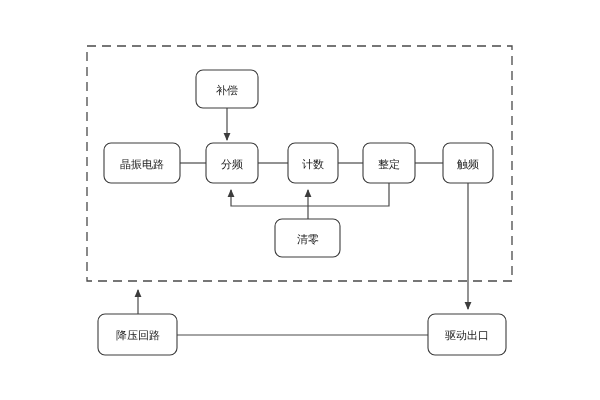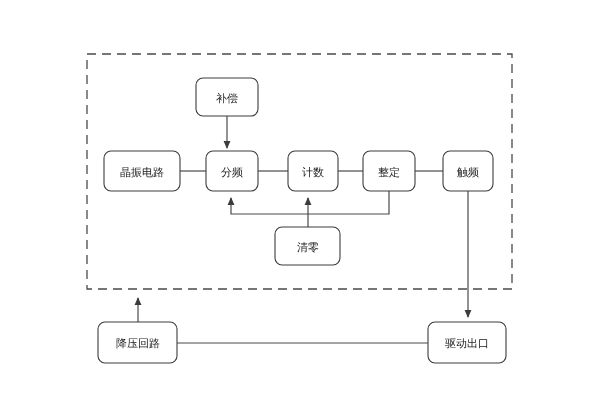--- a/index.html
+++ b/index.html
@@ -9,21 +9,20 @@
   }
   body {
     font-family: "DejaVu Sans", "Liberation Sans", sans-serif;
   }
   #canvas {
     position: relative;
     width: 600px;
     height: 356px;
     background: #ffffff;
     overflow: hidden;
-    margin-top: 8px;
   }
   #diagram-svg {
     position: absolute;
     left: 0;
     top: 0;
     width: 600px;
     height: 400px;
   }
   .node-label {
     font-family: "DejaVu Sans", "Liberation Sans", sans-serif;

